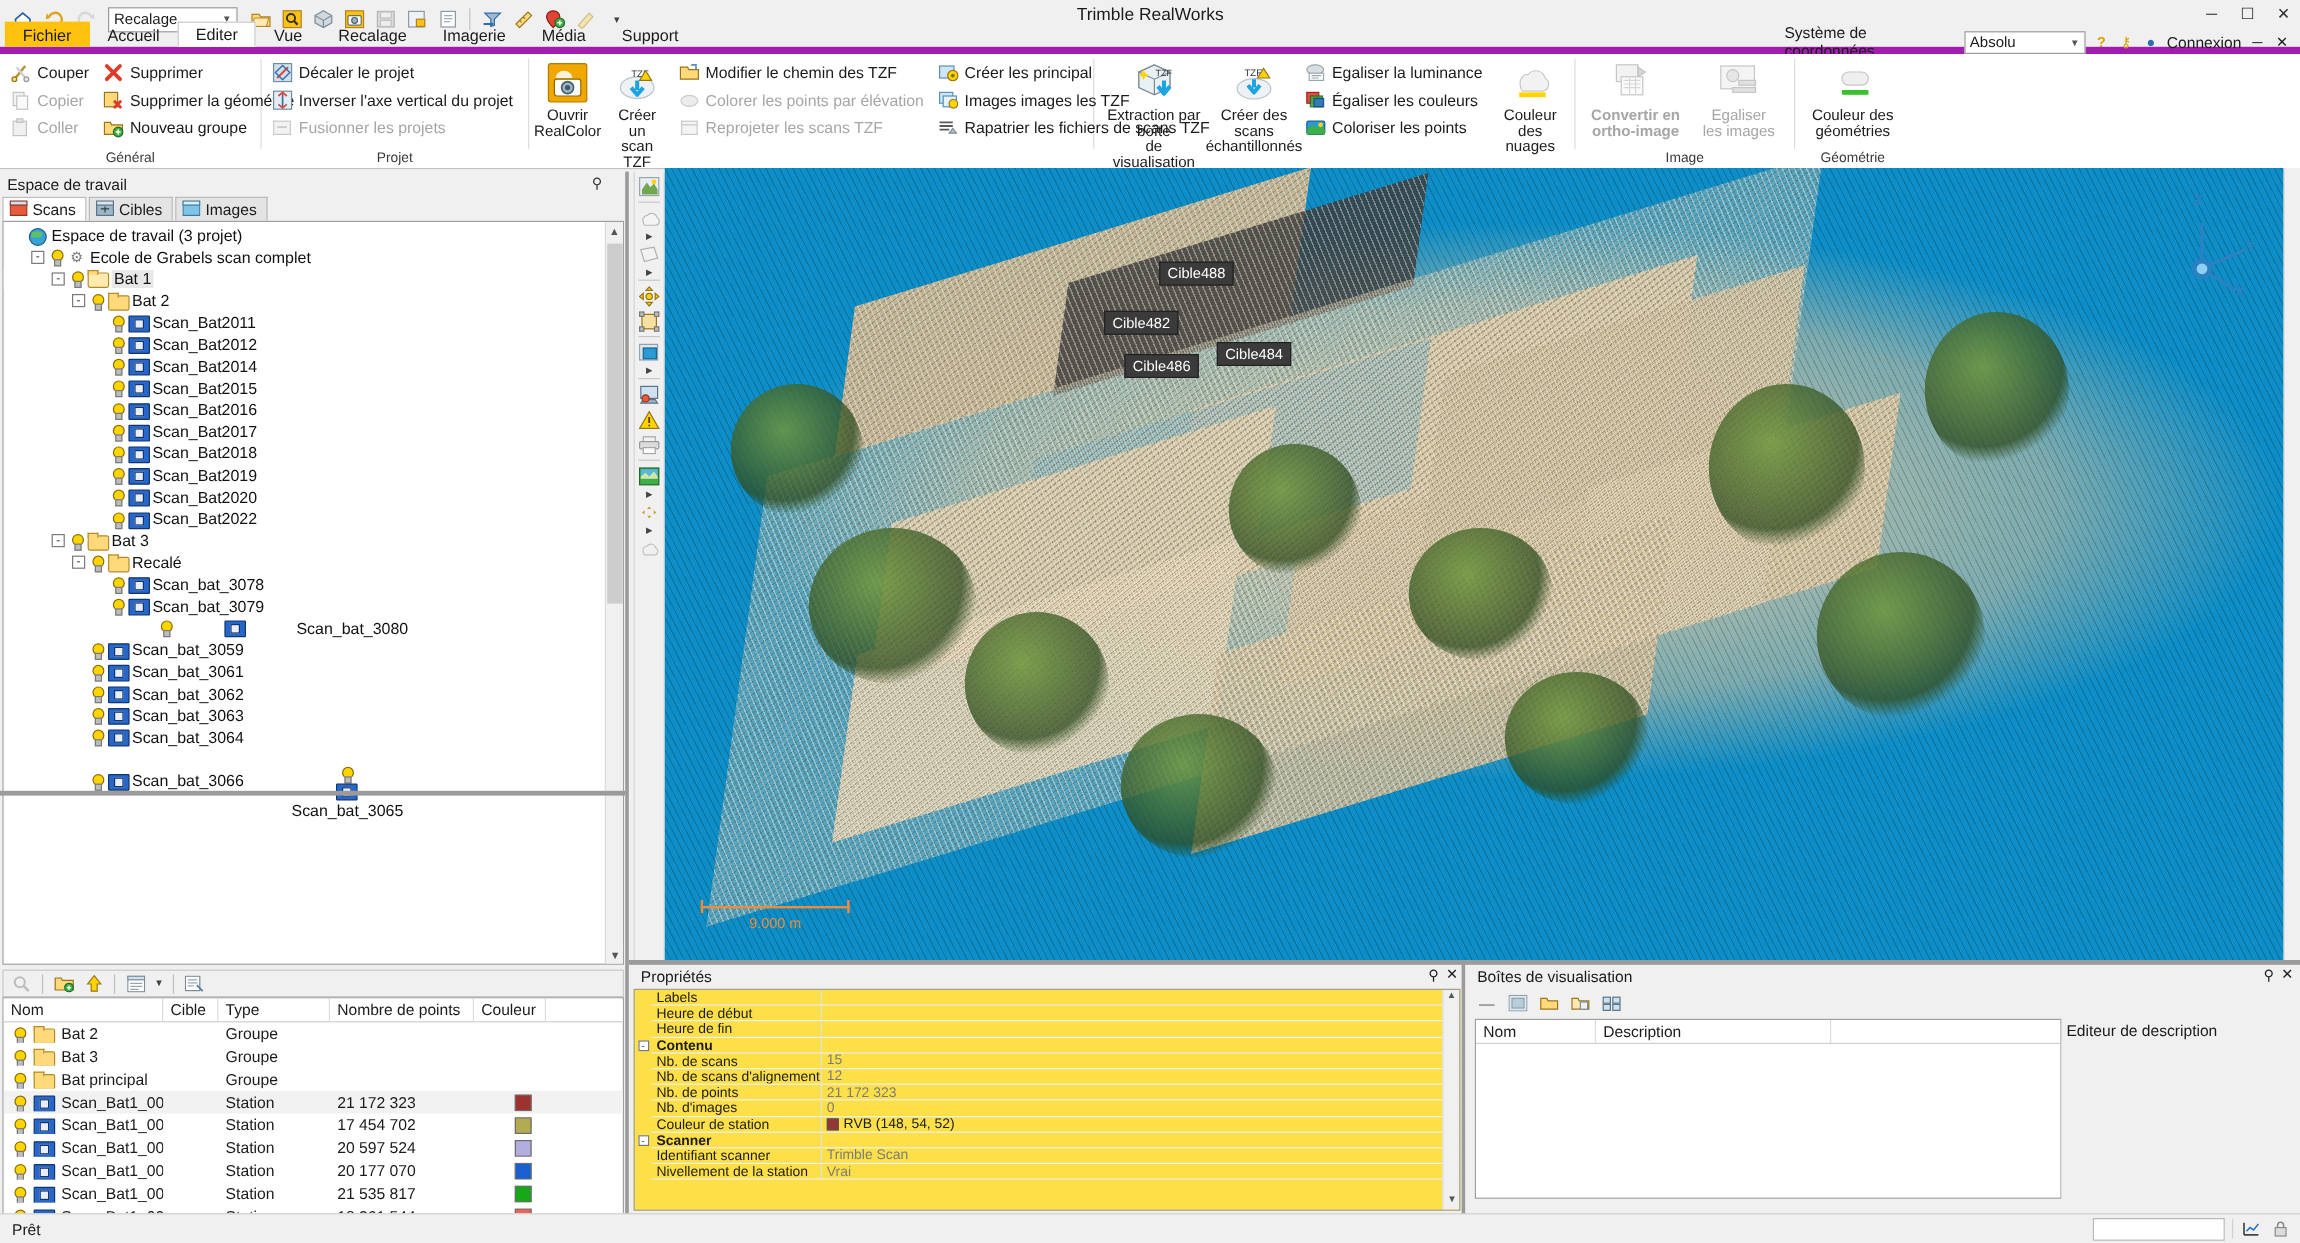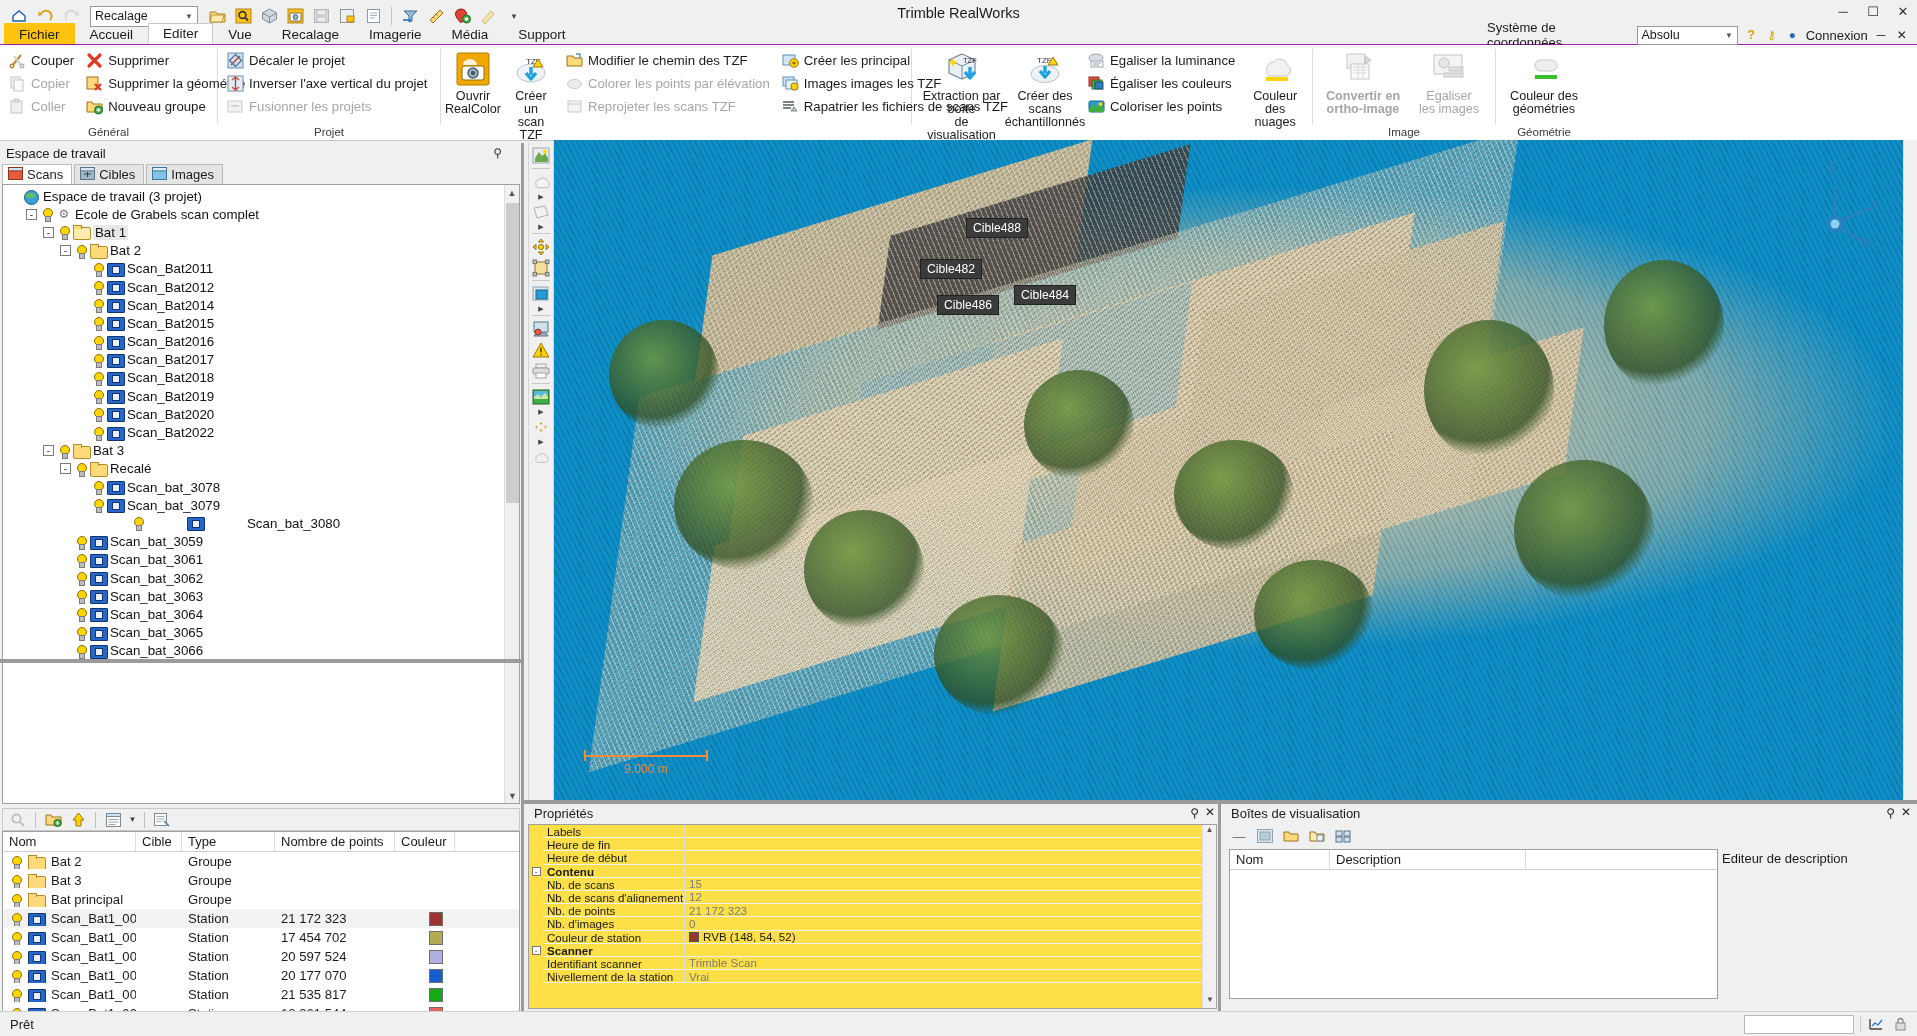--- a/index.html
+++ b/index.html
@@ -42,21 +42,21 @@
   .win-ctrl {
     position: absolute; right: 6px; top: 4px; display: flex; gap: 14px;
     font-size: 13px; color: #333;
   }
   .win-ctrl span { width: 16px; text-align: center; }
 
   
   .ribbon-tabs {
     position: absolute; left: 0; top: 24px; width: 1917px; height: 22px;
     display: flex; align-items: flex-end; padding-left: 4px;
-    border-bottom: 2px solid #a21caf;
+    border-bottom: 7px solid #a21caf;
   }
   .rtab {
     height: 21px; padding: 0 14px; font-size: 13.5px;
     display: flex; align-items: center; color: #1b1b1b;
     border: 1px solid transparent; border-bottom: none;
   }
   .rtab.file { background: #ffc20e; font-weight: normal; }
   .rtab.active {
     background: #fff; border: 1px solid #c9c9c9; border-bottom: 1px solid #fff;
     position: relative; z-index: 3;
@@ -965,21 +965,21 @@
             <span class="bulb"></span>
             <span class="scanico"></span>
             <span>Scan_bat_3063</span>
           </div>
           <div class="trow" style="padding-left: 57px;">
             <span style="width: 14px; flex: 0 0 14px;"></span>
             <span class="bulb"></span>
             <span class="scanico"></span>
             <span>Scan_bat_3064</span>
           </div>
-          <div class="trow" style="padding-left: 57px;">
+          <div class="trow" style="padding-left: 57px; flex-direction: column;">
             <span style="width: 14px; flex: 0 0 14px;"></span>
             <span class="bulb"></span>
             <span class="scanico"></span>
             <span>Scan_bat_3065</span>
           </div>
           <div class="trow" style="padding-left: 57px;">
             <span style="width: 14px; flex: 0 0 14px;"></span>
             <span class="bulb"></span>
             <span class="scanico"></span>
             <span>Scan_bat_3066</span>
@@ -1321,26 +1321,26 @@
     </div>
     <div class="propgrid">
       <div id="prop-rows">
           <div class="prow">
             <div class="expcol"></div>
             <div class="pkey">Labels</div>
             <div class="pval"></div>
           </div>
           <div class="prow">
             <div class="expcol"></div>
-            <div class="pkey">Heure de fin</div>
+            <div class="pkey">Heure de début</div>
             <div class="pval"></div>
           </div>
           <div class="prow">
             <div class="expcol"></div>
-            <div class="pkey">Heure de début</div>
+            <div class="pkey">Heure de fin</div>
             <div class="pval"></div>
           </div>
           <div class="prow section">
             <div class="expcol">
               <span class="pexp">-</span>
             </div>
             <div class="pkey">Contenu</div>
             <div class="pval"></div>
           </div>
           <div class="prow">

